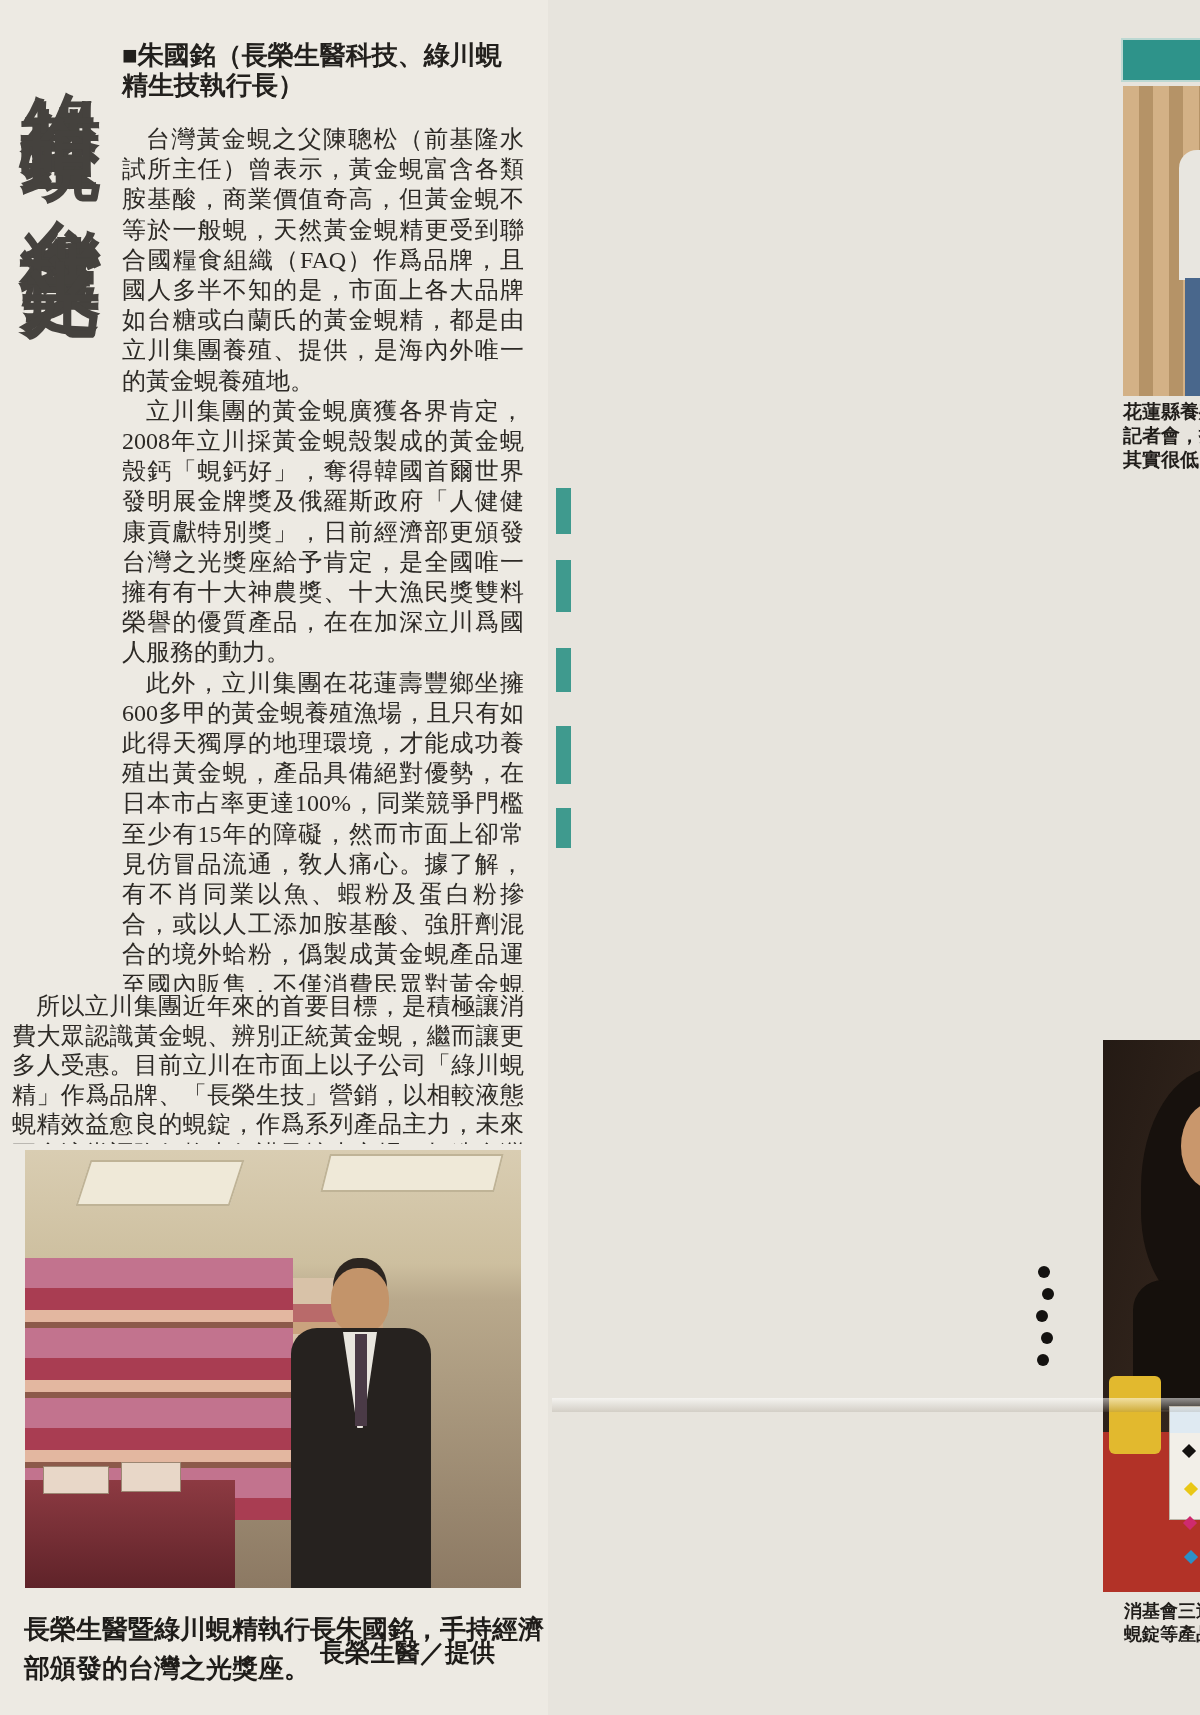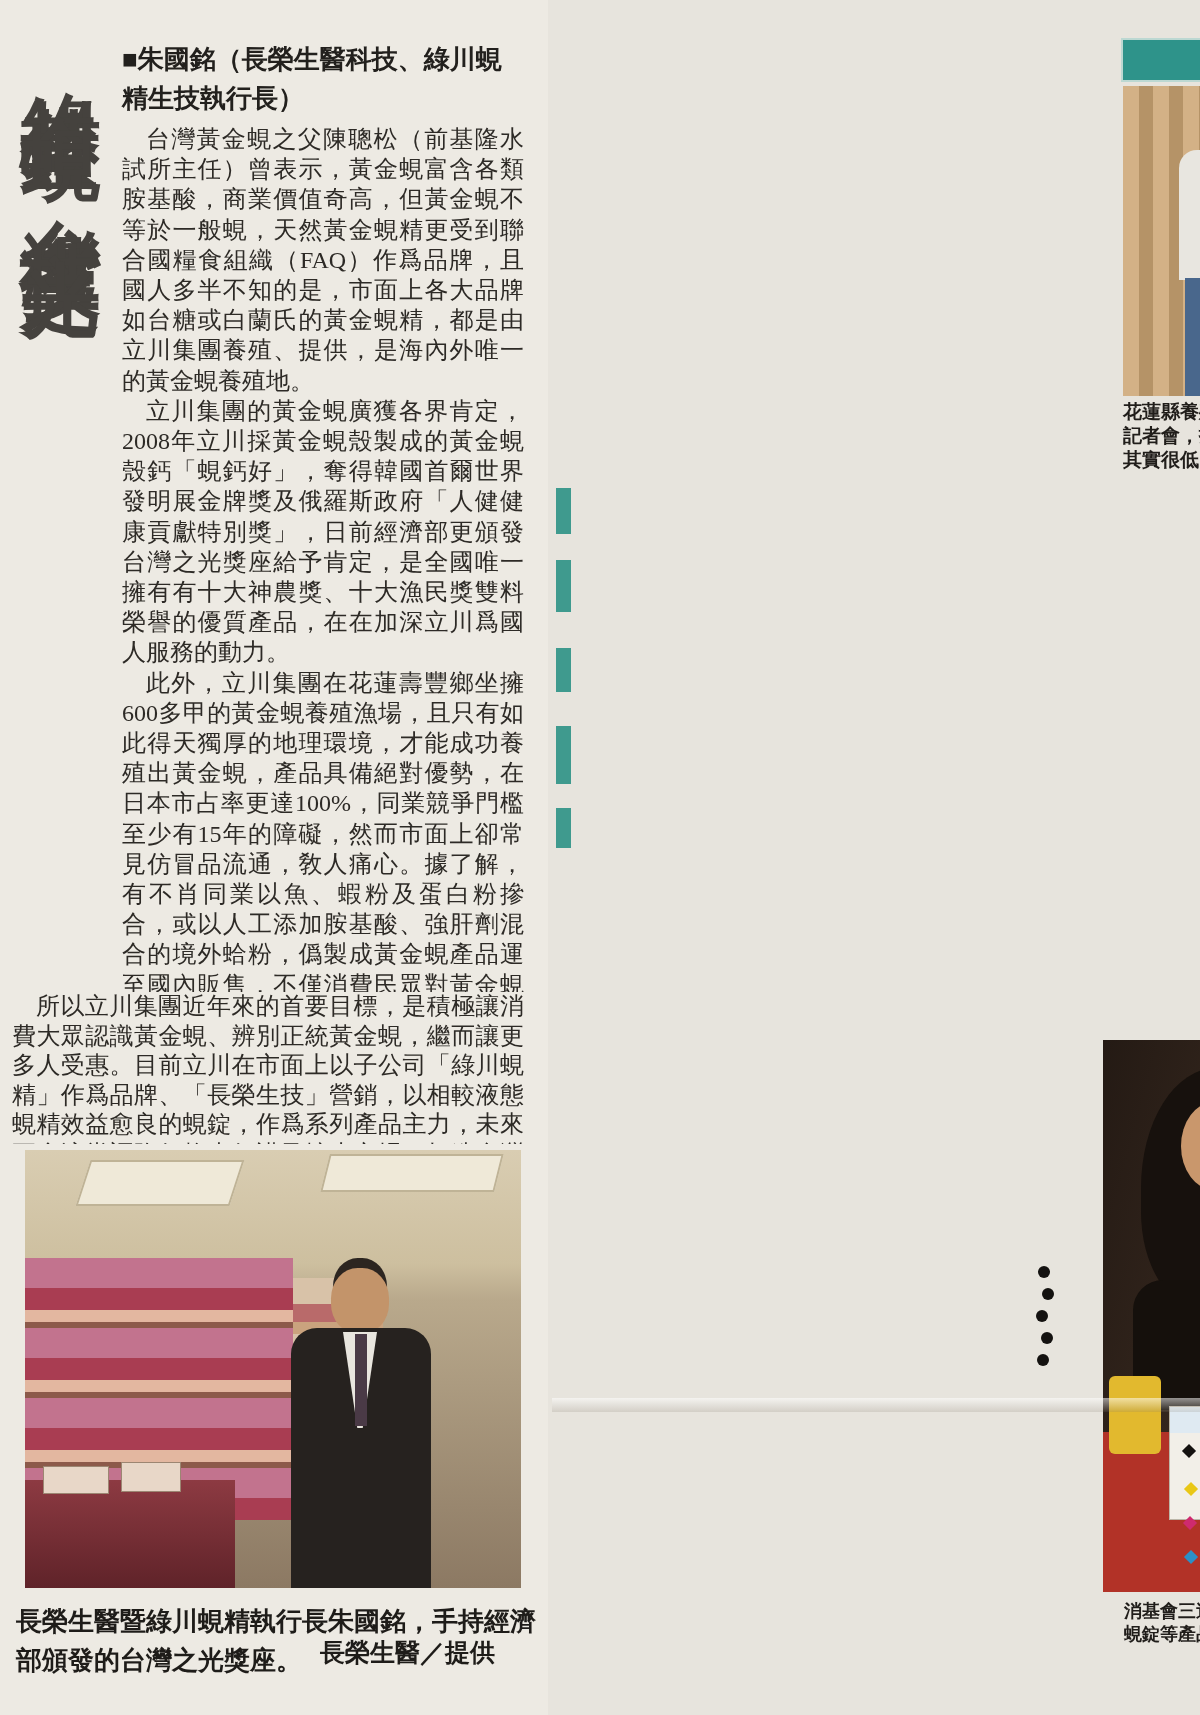--- a/index.html
+++ b/index.html
@@ -13,27 +13,27 @@
   .vbody{position:absolute;overflow:hidden;}
   .vbody p{margin:0;width:100%;height:100%;font-size:15px;line-height:18px;
            letter-spacing:1px;color:#35312c;text-align:justify;}
   
   .lp-headline{position:absolute;left:6px;top:26px;width:108px;height:995px;margin:0;
     writing-mode:vertical-rl;text-orientation:upright;
     font-family:"Liberation Sans","DejaVu Sans",sans-serif;font-weight:800;
     font-size:80px;line-height:106px;letter-spacing:8px;color:#45423e;}
   .lp-byline{position:absolute;left:122px;top:40px;width:404px;margin:0;
     font-family:"Liberation Sans","DejaVu Sans",sans-serif;
-    font-weight:700;font-size:26px;line-height:39px;color:#22201d;}
+    font-weight:700;font-size:26px;line-height:30px;color:#22201d;}
   .lp-body{position:absolute;left:122px;top:124px;width:402px;height:868px;overflow:hidden;}
   .lp-body p{margin:0;text-indent:1em;font-size:24px;line-height:30.2px;
     color:#2d2a26;text-align:justify;}
   .lp-closing{position:absolute;left:12px;top:992px;width:512px;height:152px;margin:0;
     overflow:hidden;text-indent:1em;font-size:24px;line-height:29.5px;color:#2d2a26;text-align:justify;}
-  .lp-caption{position:absolute;left:12px;top:1598px;width:524px;margin:4px;
+  .lp-caption{position:absolute;left:12px;top:1598px;width:524px;margin:12px;
     font-family:"Liberation Sans","DejaVu Sans",sans-serif;font-weight:700;
     font-size:26px;line-height:39px;color:#1e1c19;}
   .lp-credit{position:absolute;left:320px;top:1636px;width:204px;margin:0;text-align:left;
     font-family:"Liberation Sans","DejaVu Sans",sans-serif;font-weight:700;
     font-size:25px;color:#1e1c19;}
   
   .lp-photo{position:absolute;left:25px;top:1150px;width:496px;height:438px;margin:0;
     background:linear-gradient(180deg,#d9cdb2 0%,#cdbf9f 26%,#b9a98c 34%,#8c7963 100%);overflow:hidden;}
   .lp-light{position:absolute;background:#efe9d8;border:2px solid #bfb396;}
   .lp-l1{left:58px;top:10px;width:150px;height:42px;transform:skewX(-18deg);}

